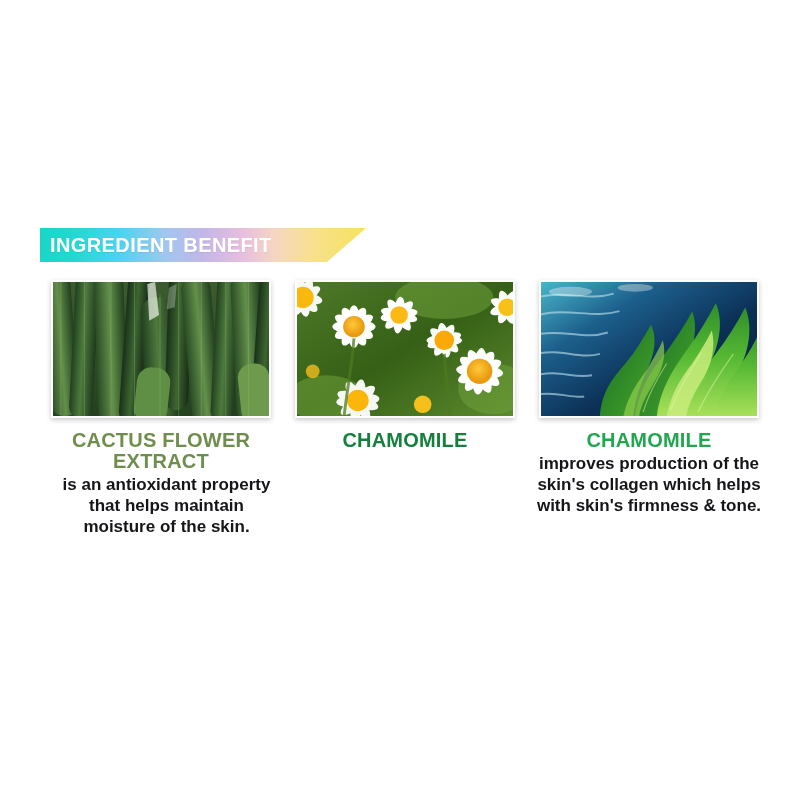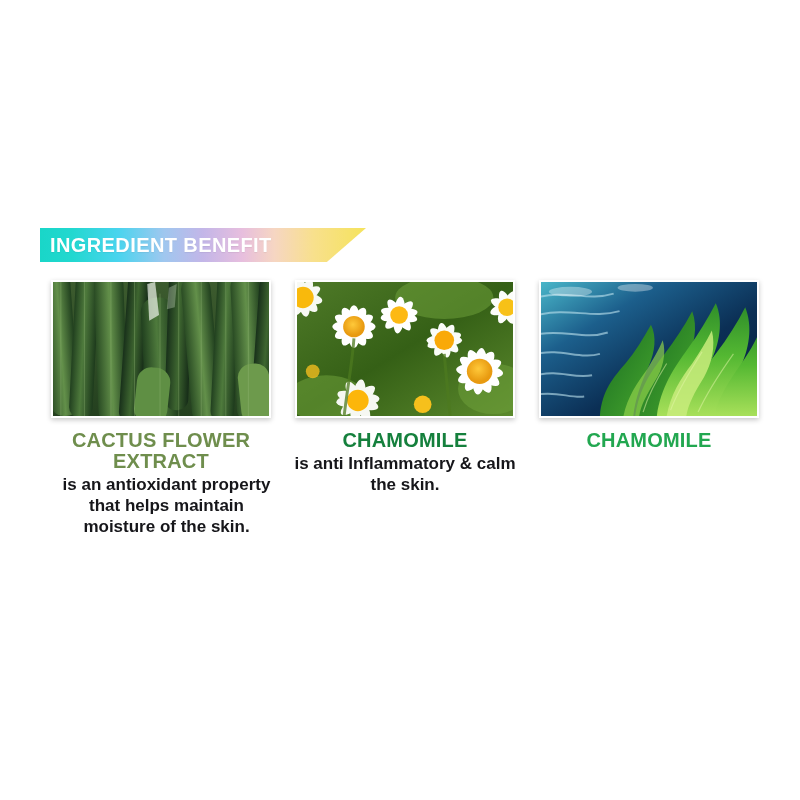--- a/index.html
+++ b/index.html
@@ -296,21 +296,20 @@
               <circle cx="16" cy="92" r="7" fill="#f3bd1e" opacity="0.8"></circle>
             </g>
             <g stroke="#4d7a1f" stroke-width="3" opacity="0.75" fill="none">
               <path d="M58 58 C56 86 52 104 48 138"></path>
               <path d="M150 74 C152 98 154 118 156 138"></path>
             </g>
           </svg>
         </div>
       </div>
       <div class="card-title title-chamomile">CHAMOMILE</div>
-      <div class="card-body">is anti Inflammatory &amp; calm the skin.</div>
     </div>
 
     <div class="card">
       <div class="photo-frame">
         <div class="photo">
           <svg viewBox="0 0 220 138" preserveAspectRatio="none" role="img">
             <defs>
               <linearGradient id="water" x1="0" y1="0" x2="1" y2="1">
                 <stop offset="0" stop-color="#49b6c9"></stop>
                 <stop offset="0.28" stop-color="#1c5f8c"></stop>
@@ -357,16 +356,17 @@
             </g>
             <g opacity="0.5" stroke="#e4f6a8" stroke-width="1.2" fill="none">
               <path d="M132 132 C140 110 152 92 164 72"></path>
               <path d="M160 134 C170 112 182 94 196 74"></path>
               <path d="M104 134 C110 114 118 100 128 84"></path>
             </g>
           </svg>
         </div>
       </div>
       <div class="card-title title-chlorella">CHAMOMILE</div>
+      <div class="card-body">improves production of the skin's collagen which helps with skin's firmness &amp; tone.</div>
     </div>
 
   </div>
 </div>
 
 </body></html>

